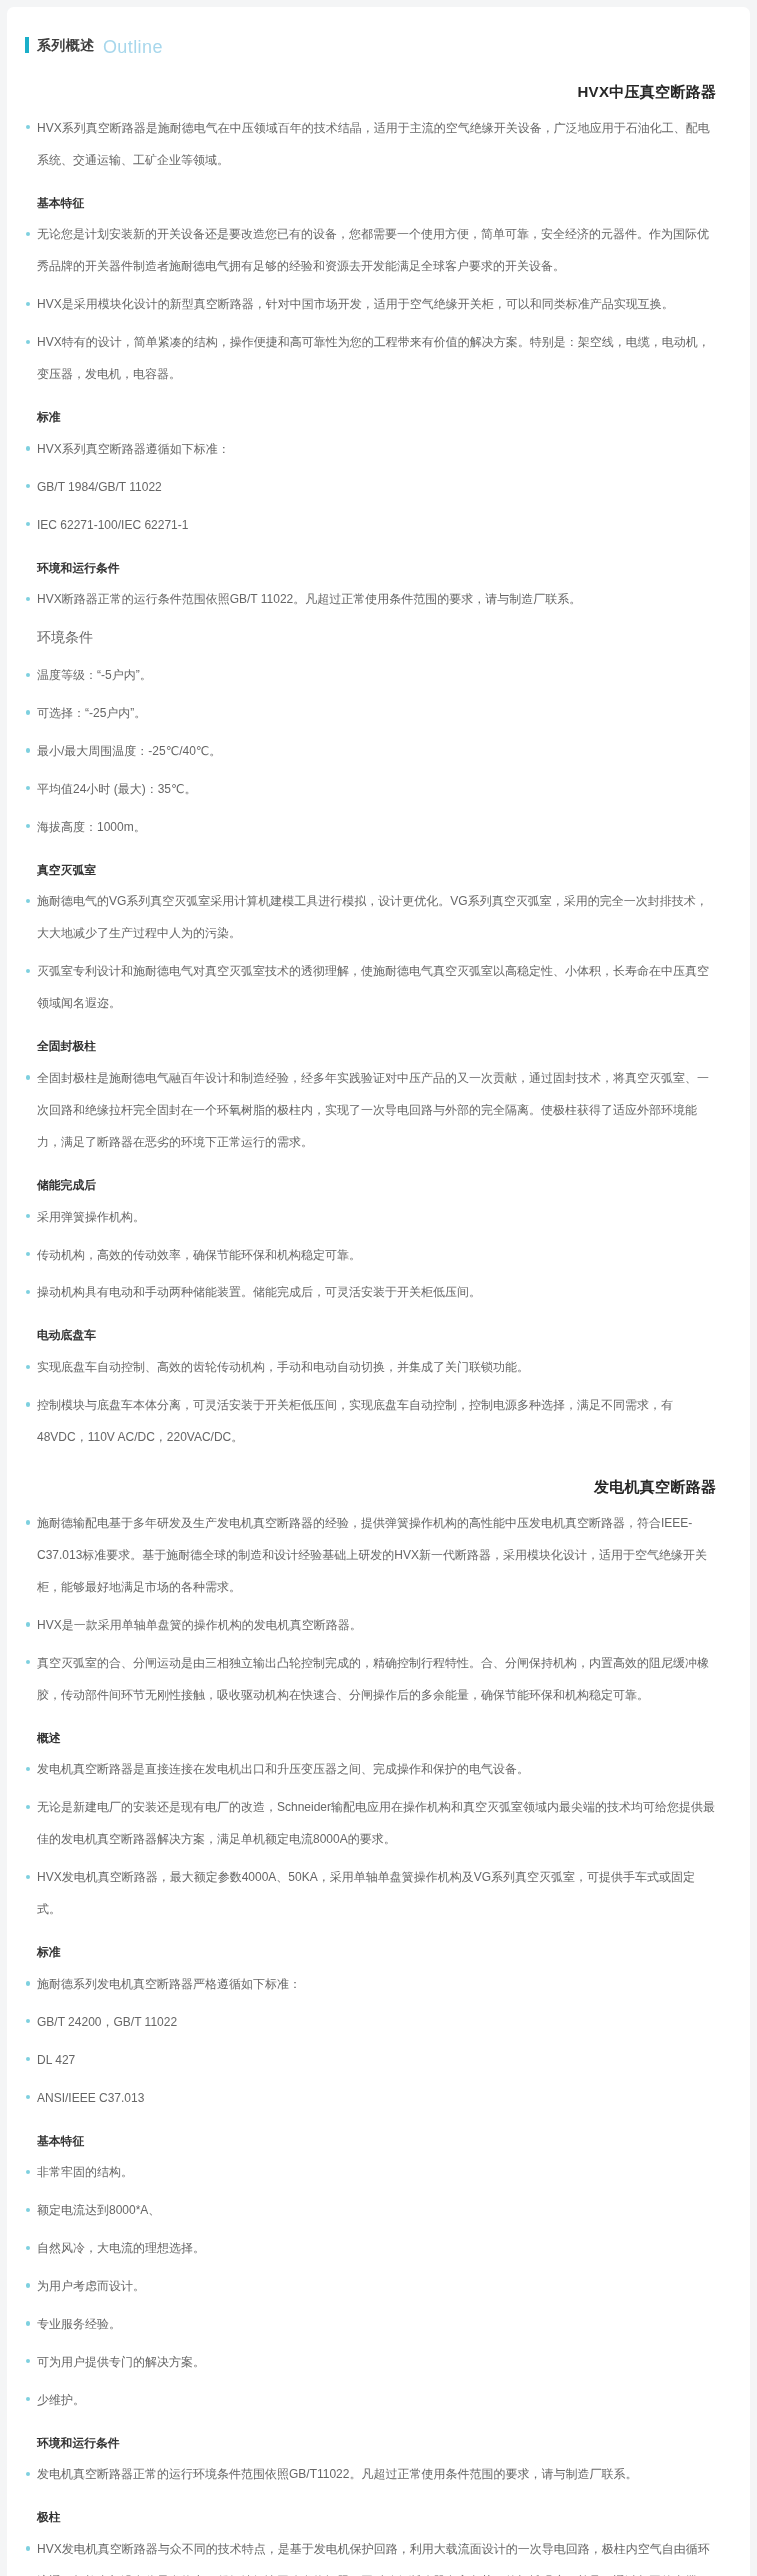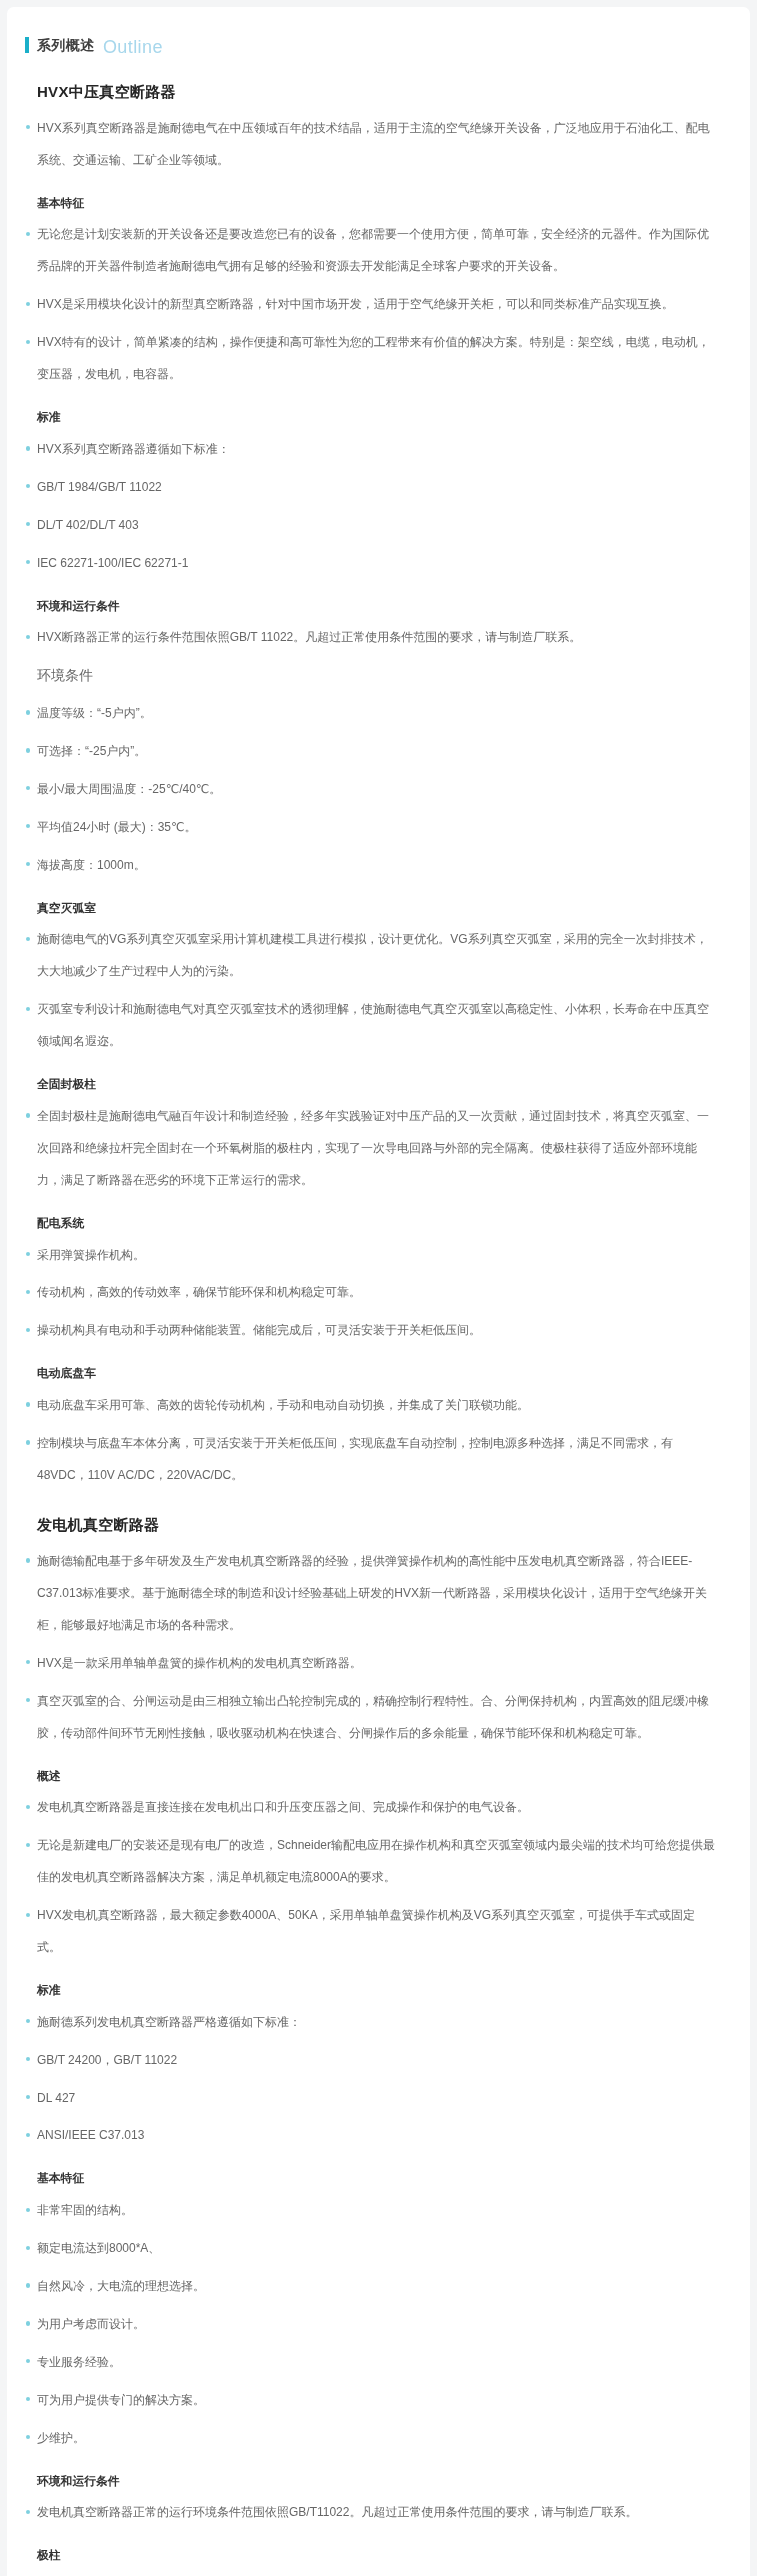--- a/index.html
+++ b/index.html
@@ -30,20 +30,21 @@
   .sec-title-en {
     font-size: 18px; color: #a7d7ec; margin-left: 8.4px;
     letter-spacing: 0.4px;
   }
   
   .blocks { color: #666; }
   .blk-h1 {
     font-size: 15px; font-weight: bold; color: #262626;
     margin: 25px 0 10px 0; padding-left: 11.8px;
     letter-spacing: 0.3px;
+    text-align: right;
   }
   .blk-h2 {
     font-size: 11.8px; font-weight: bold; color: #333333;
     margin: 20px 0 6.7px 0; padding-left: 11.8px; font-family: Liberation Mono, monospace;
   }
   .blk-bullet {
     position: relative;
     padding-left: 11.8px;
     font-size: 12px;
     line-height: 32px;
@@ -78,41 +79,40 @@
   <div class="blocks">
       <div class="blk-h1"><span>HVX中压真空断路器</span></div>
       <div class="blk-bullet"><span class="marker"></span><span>HVX系列真空断路器是施耐德电气在中压领域百年的技术结晶，适用于主流的空气绝缘开关设备，广泛地应用于石油化工、配电系统、交通运输、工矿企业等领域。</span></div>
       <div class="blk-h2"><span>基本特征</span></div>
       <div class="blk-bullet"><span class="marker"></span><span>无论您是计划安装新的开关设备还是要改造您已有的设备，您都需要一个使用方便，简单可靠，安全经济的元器件。作为国际优秀品牌的开关器件制造者施耐德电气拥有足够的经验和资源去开发能满足全球客户要求的开关设备。</span></div>
       <div class="blk-bullet"><span class="marker"></span><span>HVX是采用模块化设计的新型真空断路器，针对中国市场开发，适用于空气绝缘开关柜，可以和同类标准产品实现互换。</span></div>
       <div class="blk-bullet"><span class="marker"></span><span>HVX特有的设计，简单紧凑的结构，操作便捷和高可靠性为您的工程带来有价值的解决方案。特别是：架空线，电缆，电动机，变压器，发电机，电容器。</span></div>
       <div class="blk-h2"><span>标准</span></div>
       <div class="blk-bullet"><span class="marker"></span><span>HVX系列真空断路器遵循如下标准：</span></div>
       <div class="blk-bullet"><span class="marker"></span><span>GB/T 1984/GB/T 11022</span></div>
-      <div class="blk-bullet"><span class="marker"></span><span>DL/T 402/DL/T 403</span></div>
       <div class="blk-bullet"><span class="marker"></span><span>IEC 62271-100/IEC 62271-1</span></div>
       <div class="blk-h2"><span>环境和运行条件</span></div>
       <div class="blk-bullet"><span class="marker"></span><span>HVX断路器正常的运行条件范围依照GB/T 11022。凡超过正常使用条件范围的要求，请与制造厂联系。</span></div>
       <div class="blk-plain"><span>环境条件</span></div>
       <div class="blk-bullet"><span class="marker"></span><span>温度等级：“-5户内”。</span></div>
       <div class="blk-bullet"><span class="marker"></span><span>可选择：“-25户内”。</span></div>
       <div class="blk-bullet"><span class="marker"></span><span>最小/最大周围温度：-25℃/40℃。</span></div>
       <div class="blk-bullet"><span class="marker"></span><span>平均值24小时 (最大)：35℃。</span></div>
       <div class="blk-bullet"><span class="marker"></span><span>海拔高度：1000m。</span></div>
       <div class="blk-h2"><span>真空灭弧室</span></div>
       <div class="blk-bullet"><span class="marker"></span><span>施耐德电气的VG系列真空灭弧室采用计算机建模工具进行模拟，设计更优化。VG系列真空灭弧室，采用的完全一次封排技术，大大地减少了生产过程中人为的污染。</span></div>
       <div class="blk-bullet"><span class="marker"></span><span>灭弧室专利设计和施耐德电气对真空灭弧室技术的透彻理解，使施耐德电气真空灭弧室以高稳定性、小体积，长寿命在中压真空领域闻名遐迩。</span></div>
       <div class="blk-h2"><span>全固封极柱</span></div>
       <div class="blk-bullet"><span class="marker"></span><span>全固封极柱是施耐德电气融百年设计和制造经验，经多年实践验证对中压产品的又一次贡献，通过固封技术，将真空灭弧室、一次回路和绝缘拉杆完全固封在一个环氧树脂的极柱内，实现了一次导电回路与外部的完全隔离。使极柱获得了适应外部环境能力，满足了断路器在恶劣的环境下正常运行的需求。</span></div>
-      <div class="blk-h2"><span>配电系统</span></div>
+      <div class="blk-h2"><span>储能完成后</span></div>
       <div class="blk-bullet"><span class="marker"></span><span>采用弹簧操作机构。</span></div>
       <div class="blk-bullet"><span class="marker"></span><span>传动机构，高效的传动效率，确保节能环保和机构稳定可靠。</span></div>
       <div class="blk-bullet"><span class="marker"></span><span>操动机构具有电动和手动两种储能装置。储能完成后，可灵活安装于开关柜低压间。</span></div>
       <div class="blk-h2"><span>电动底盘车</span></div>
-      <div class="blk-bullet"><span class="marker"></span><span>电动底盘车采用可靠、高效的齿轮传动机构，手动和电动自动切换，并集成了关门联锁功能。</span></div>
+      <div class="blk-bullet"><span class="marker"></span><span>实现底盘车自动控制、高效的齿轮传动机构，手动和电动自动切换，并集成了关门联锁功能。</span></div>
       <div class="blk-bullet"><span class="marker"></span><span>控制模块与底盘车本体分离，可灵活安装于开关柜低压间，实现底盘车自动控制，控制电源多种选择，满足不同需求，有48VDC，110V AC/DC，220VAC/DC。</span></div>
       <div class="blk-h1"><span>发电机真空断路器</span></div>
       <div class="blk-bullet"><span class="marker"></span><span>施耐德输配电基于多年研发及生产发电机真空断路器的经验，提供弹簧操作机构的高性能中压发电机真空断路器，符合IEEE-C37.013标准要求。基于施耐德全球的制造和设计经验基础上研发的HVX新一代断路器，采用模块化设计，适用于空气绝缘开关柜，能够最好地满足市场的各种需求。</span></div>
       <div class="blk-bullet"><span class="marker"></span><span>HVX是一款采用单轴单盘簧的操作机构的发电机真空断路器。</span></div>
       <div class="blk-bullet"><span class="marker"></span><span>真空灭弧室的合、分闸运动是由三相独立输出凸轮控制完成的，精确控制行程特性。合、分闸保持机构，内置高效的阻尼缓冲橡胶，传动部件间环节无刚性接触，吸收驱动机构在快速合、分闸操作后的多余能量，确保节能环保和机构稳定可靠。</span></div>
       <div class="blk-h2"><span>概述</span></div>
       <div class="blk-bullet"><span class="marker"></span><span>发电机真空断路器是直接连接在发电机出口和升压变压器之间、完成操作和保护的电气设备。</span></div>
       <div class="blk-bullet"><span class="marker"></span><span>无论是新建电厂的安装还是现有电厂的改造，Schneider输配电应用在操作机构和真空灭弧室领域内最尖端的技术均可给您提供最佳的发电机真空断路器解决方案，满足单机额定电流8000A的要求。</span></div>
       <div class="blk-bullet"><span class="marker"></span><span>HVX发电机真空断路器，最大额定参数4000A、50KA，采用单轴单盘簧操作机构及VG系列真空灭弧室，可提供手车式或固定式。</span></div>
       <div class="blk-h2"><span>标准</span></div>

